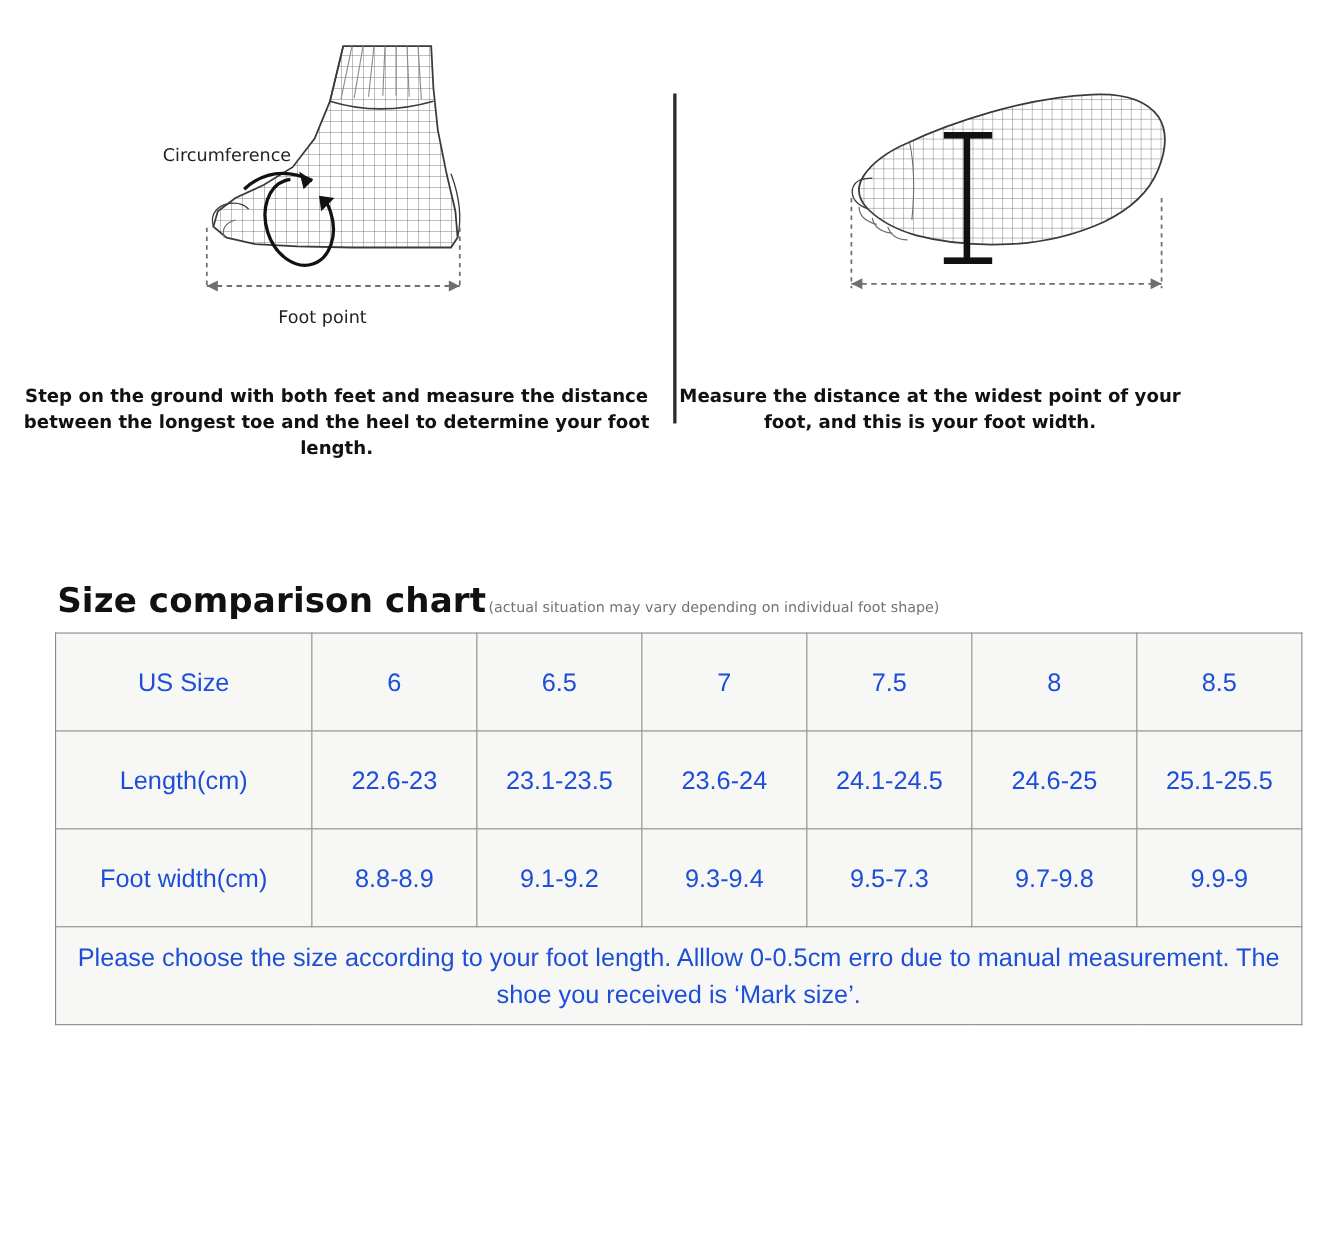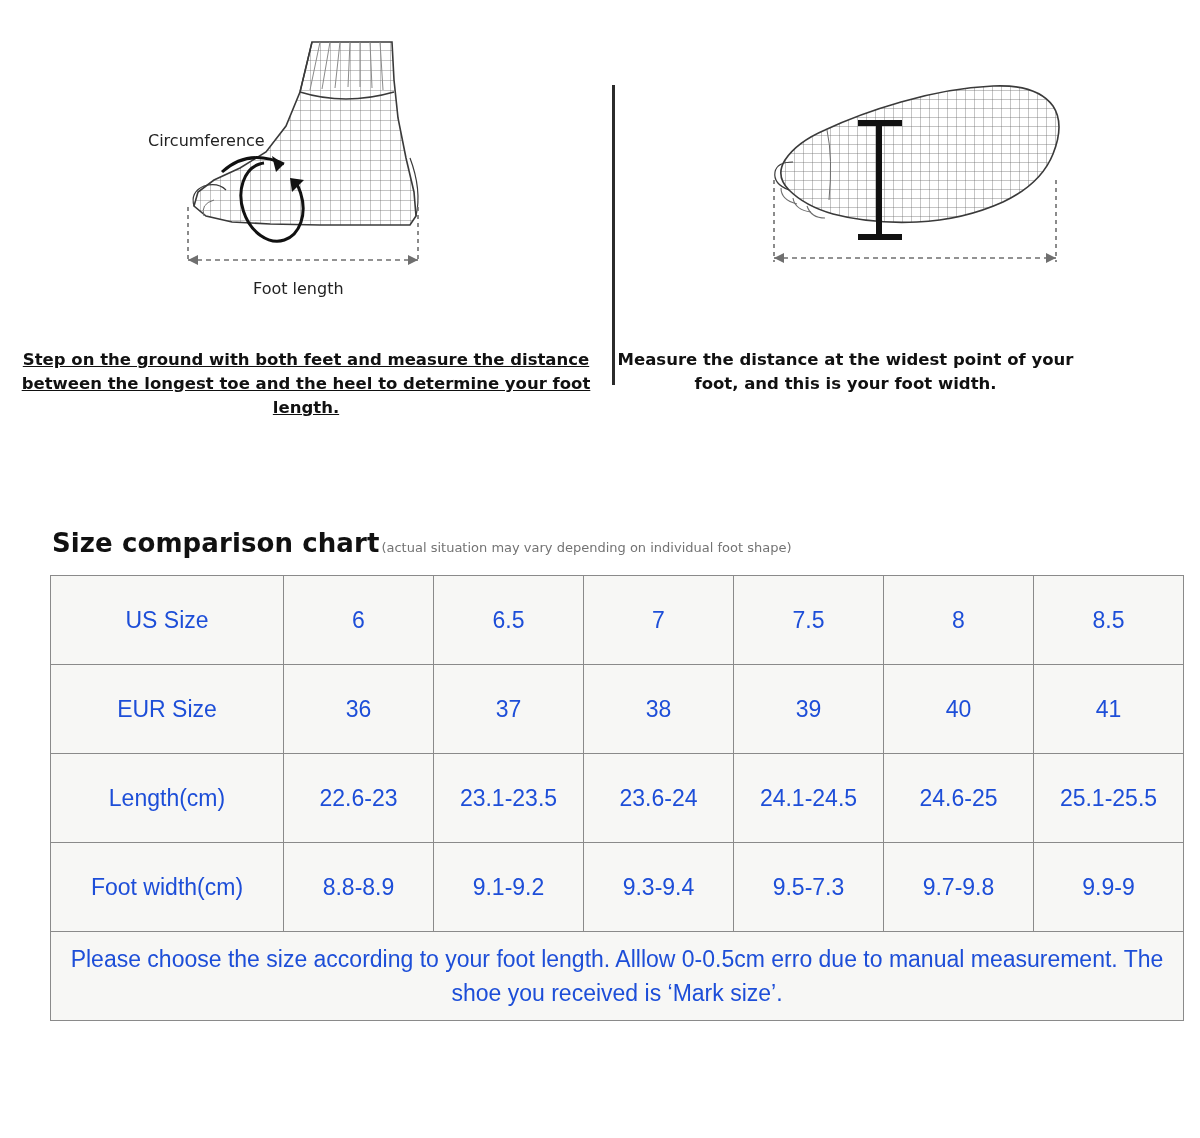--- a/index.html
+++ b/index.html
@@ -42,21 +42,21 @@
 
   .caption {
     position: absolute;
     width: 100%;
     text-align: center;
     font-size: 16.5px;
     font-weight: bold;
     line-height: 1.45;
     color: #111;
   }
-  .caption-left { top: 348px; left: 0; width: 612px; text-decoration: underline; }
+  .caption-left { top: 348px; left: 0; width: 612px; }
   .caption-right { top: 348px; left: 0; width: 467px; }
 
   .label-text {
     position: absolute;
     font-size: 16px;
     color: #222;
     white-space: nowrap;
   }
   .lbl-circumference { left: 148px; top: 131px; }
   .lbl-footlength-l  { left: 253px; top: 279px; }
@@ -65,21 +65,21 @@
 
   
   .chart-header {
     position: absolute;
     left: 52px;
     top: 528px;
     display: flex;
     align-items: baseline;
   }
   .chart-title {
-    font-size: 26px;
+    font-size: 31px;
     font-weight: bold;
     color: #111;
     letter-spacing: .1px;
   }
   .chart-note {
     font-size: 13px;
     color: #737373;
     margin-left: 2px;
   }
 
@@ -163,21 +163,21 @@
 
     <svg class="foot-art" style="left:186px; top:205px;" width="240" height="62" viewBox="0 0 240 62">
       <path d="M2 2 L2 58" stroke="#6f6f6f" stroke-width="1.6" stroke-dasharray="4 4" fill="none"></path>
       <path d="M232 2 L232 58" stroke="#6f6f6f" stroke-width="1.6" stroke-dasharray="4 4" fill="none"></path>
       <path d="M2 55 L232 55" stroke="#6f6f6f" stroke-width="1.6" stroke-dasharray="5 4" fill="none"></path>
       <polygon points="2,55 12,50 12,60" fill="#6f6f6f"></polygon>
       <polygon points="232,55 222,50 222,60" fill="#6f6f6f"></polygon>
     </svg>
 
     <div class="label-text lbl-circumference">Circumference</div>
-    <div class="label-text lbl-footlength-l">Foot length</div>
+    <div class="label-text lbl-footlength-l">Foot point</div>
 
     <div class="caption caption-left">Step on the ground with both feet and measure the distance between the longest toe and the heel to determine your foot length.</div>
   </div>
 
   <div class="panel panel-right">
 
     <svg class="foot-art" style="left:155px; top:72px;" width="300" height="165" viewBox="0 0 300 165">
       <path d="M22 118 Q8 104 18 88 Q30 70 58 58 Q92 42 134 30 Q182 16 226 14
                Q270 12 286 34 Q298 52 286 82 Q274 112 236 130 Q196 148 150 150
                Q104 152 66 142 Q38 134 22 118 Z" fill="url(#mesh2)" stroke="#3a3a3a" stroke-width="1.6"></path>
@@ -217,29 +217,20 @@
     <tr>
       <td class="rowhead">US Size</td>
       <td class="val">6</td>
       <td class="val">6.5</td>
       <td class="val">7</td>
       <td class="val">7.5</td>
       <td class="val">8</td>
       <td class="val">8.5</td>
     </tr>
     <tr>
-      <td class="rowhead">EUR Size</td>
-      <td class="val">36</td>
-      <td class="val">37</td>
-      <td class="val">38</td>
-      <td class="val">39</td>
-      <td class="val">40</td>
-      <td class="val">41</td>
-    </tr>
-    <tr>
       <td class="rowhead">Length(cm)</td>
       <td class="val">22.6-23</td>
       <td class="val">23.1-23.5</td>
       <td class="val">23.6-24</td>
       <td class="val">24.1-24.5</td>
       <td class="val">24.6-25</td>
       <td class="val">25.1-25.5</td>
     </tr>
     <tr>
       <td class="rowhead">Foot width(cm)</td>

